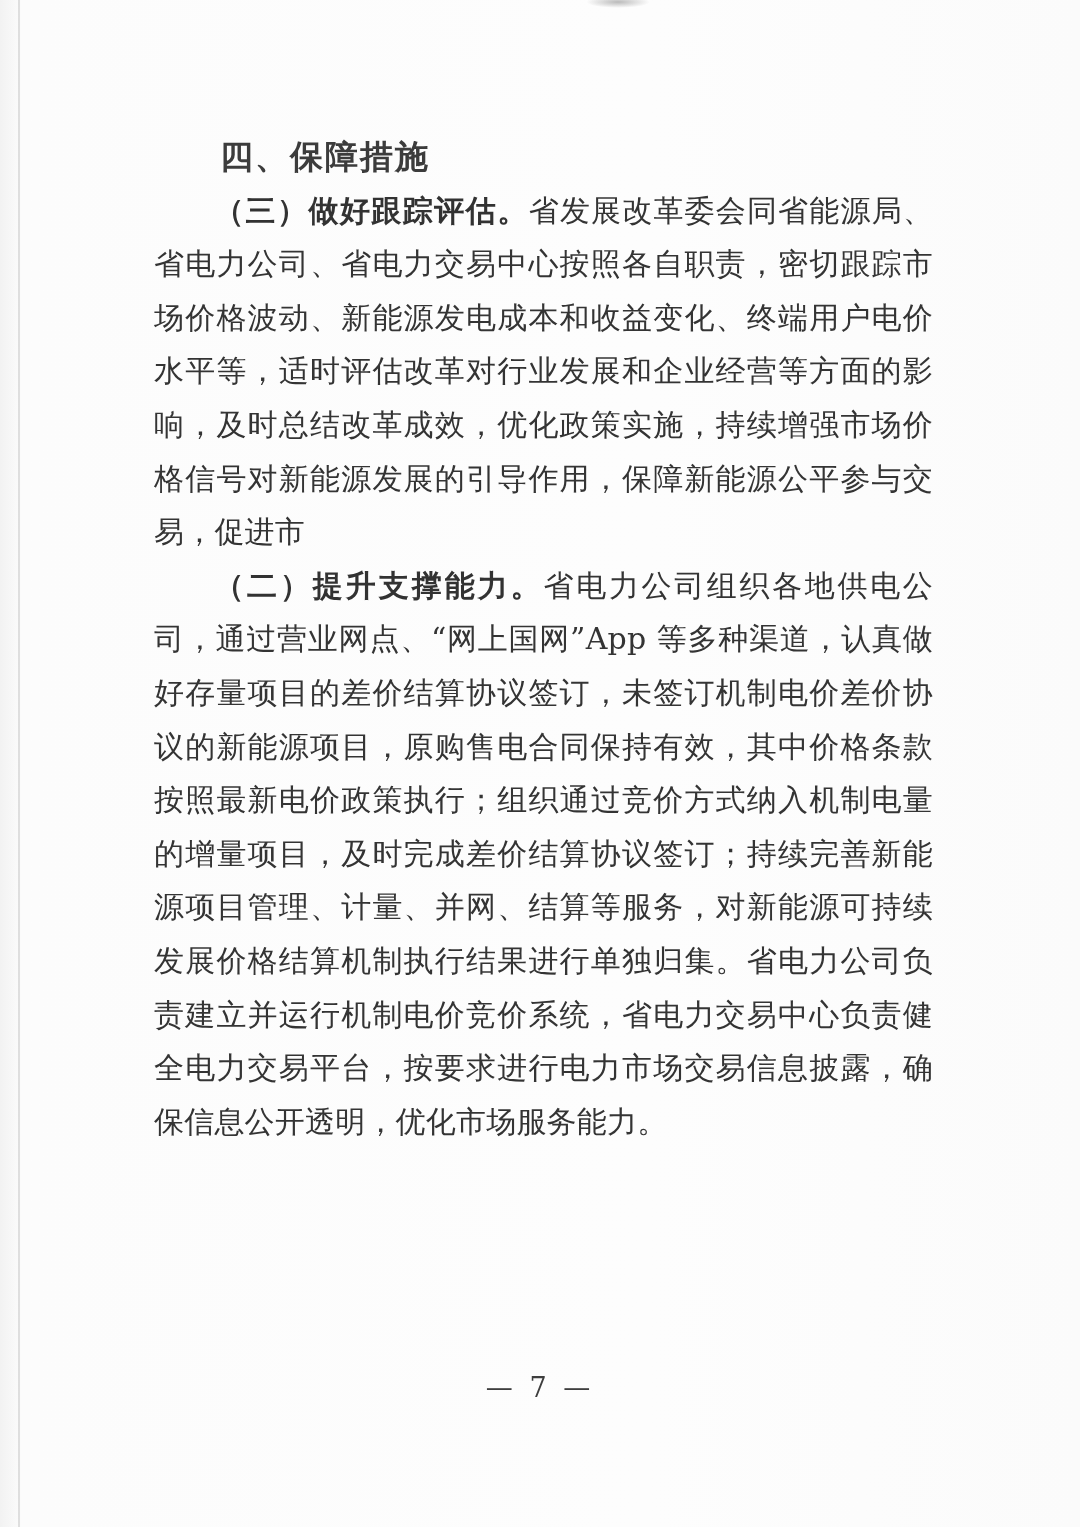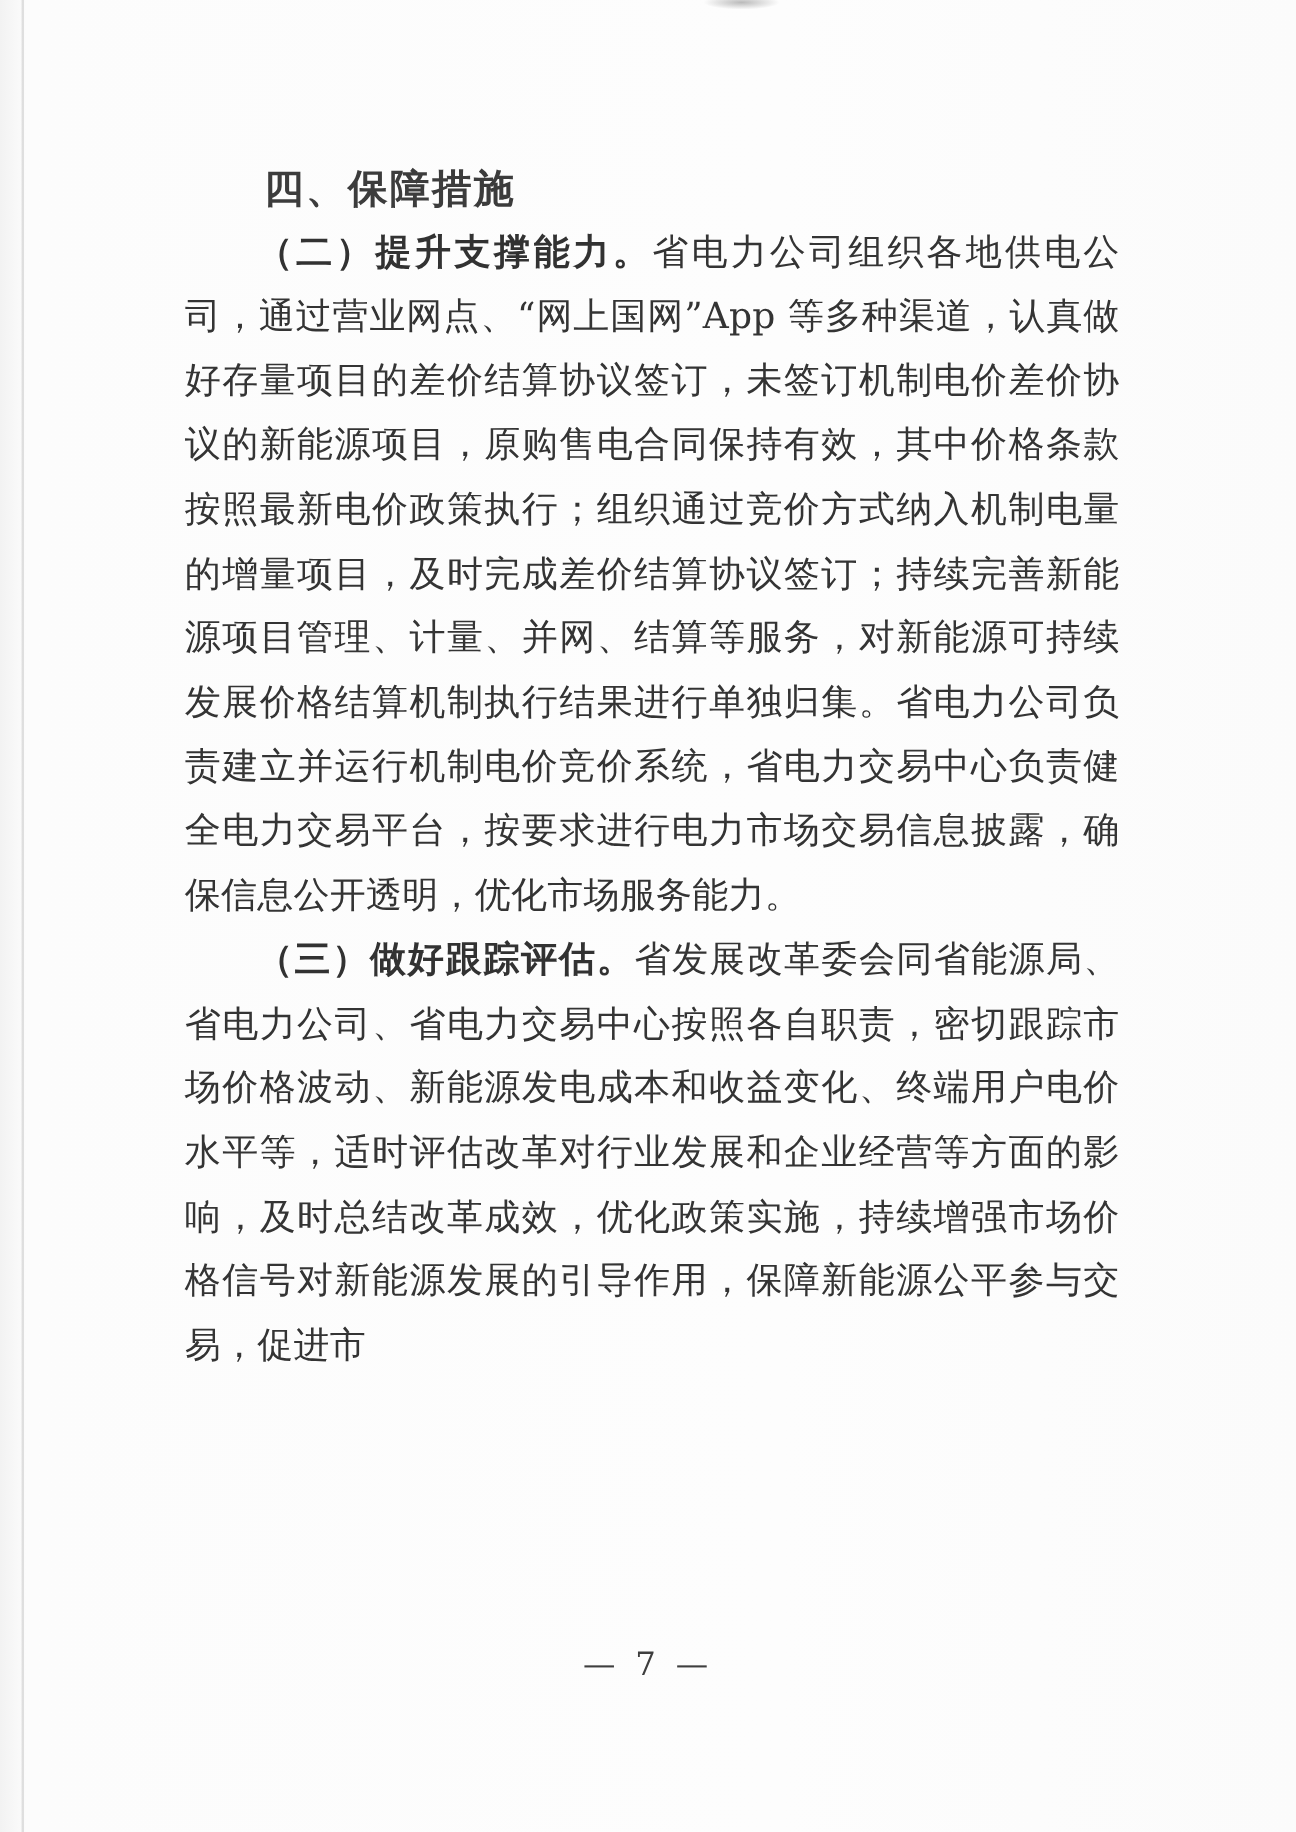--- a/index.html
+++ b/index.html
@@ -87,21 +87,21 @@
 <div class="page">
 
   <div class="scan-edge-line"></div>
   <div class="scan-smudge-top"></div>
 
   <div class="content">
 
     <h1 class="section-heading">四、保障措施</h1>
 
 
+    <p class="para"><span class="lead">（三）做好跟踪评估。</span><span>省发展改革委会同省能源局、省电力公司、省电力交易中心按照各自职责，密切跟踪市场价格波动、新能源发电成本和收益变化、终端用户电价水平等，适时评估改革对行业发展和企业经营等方面的影响，及时总结改革成效，优化政策实施，持续增强市场价格信号对新能源发展的引导作用，保障新能源公平参与交易，促进市</span></p>
+
     <p class="para"><span class="lead">（二）提升支撑能力。</span><span>省电力公司组织各地供电公司，通过营业网点、“网上国网”App 等多种渠道，认真做好存量项目的差价结算协议签订，未签订机制电价差价协议的新能源项目，原购售电合同保持有效，其中价格条款按照最新电价政策执行；组织通过竞价方式纳入机制电量的增量项目，及时完成差价结算协议签订；持续完善新能源项目管理、计量、并网、结算等服务，对新能源可持续发展价格结算机制执行结果进行单独归集。省电力公司负责建立并运行机制电价竞价系统，省电力交易中心负责健全电力交易平台，按要求进行电力市场交易信息披露，确保信息公开透明，优化市场服务能力。</span></p>
-
-    <p class="para"><span class="lead">（三）做好跟踪评估。</span><span>省发展改革委会同省能源局、省电力公司、省电力交易中心按照各自职责，密切跟踪市场价格波动、新能源发电成本和收益变化、终端用户电价水平等，适时评估改革对行业发展和企业经营等方面的影响，及时总结改革成效，优化政策实施，持续增强市场价格信号对新能源发展的引导作用，保障新能源公平参与交易，促进市</span></p>
 
   </div>
 
   <div class="page-number">— 7 —</div>
 
 </div>
 
 </body></html>

